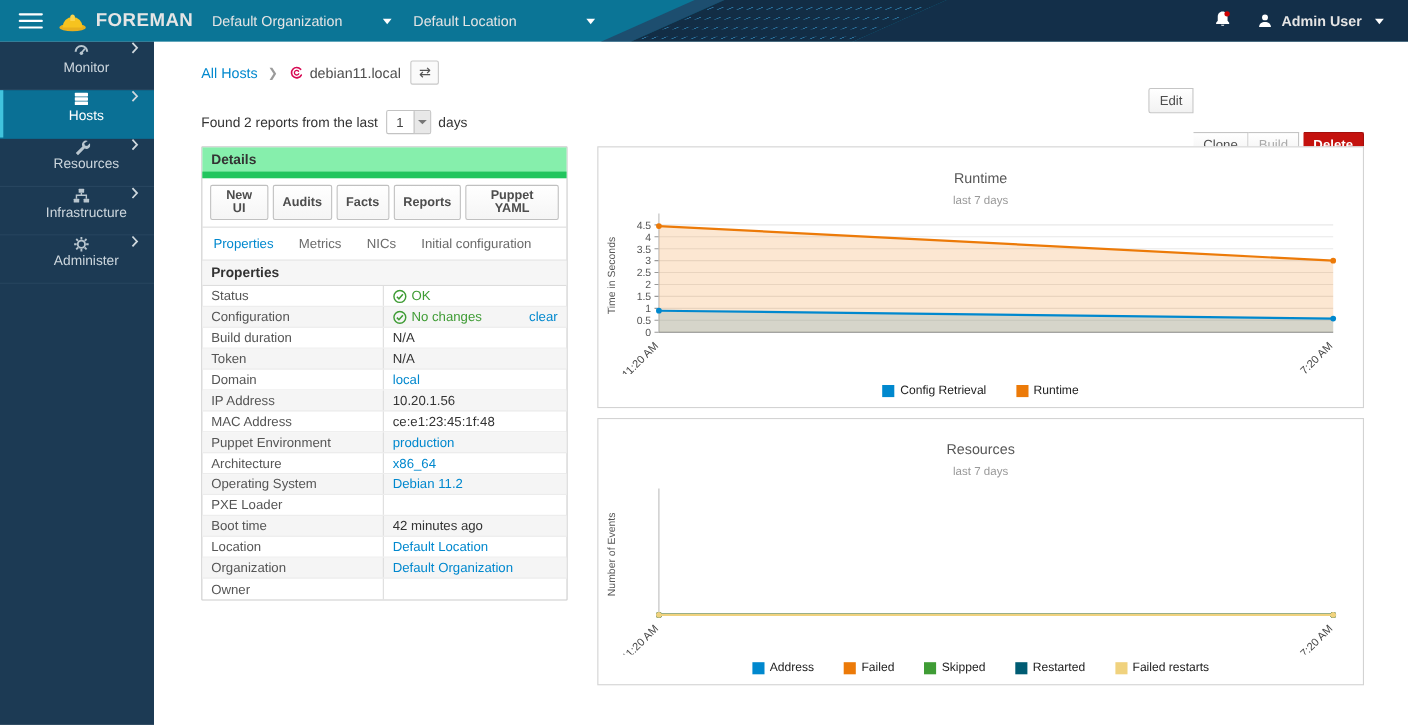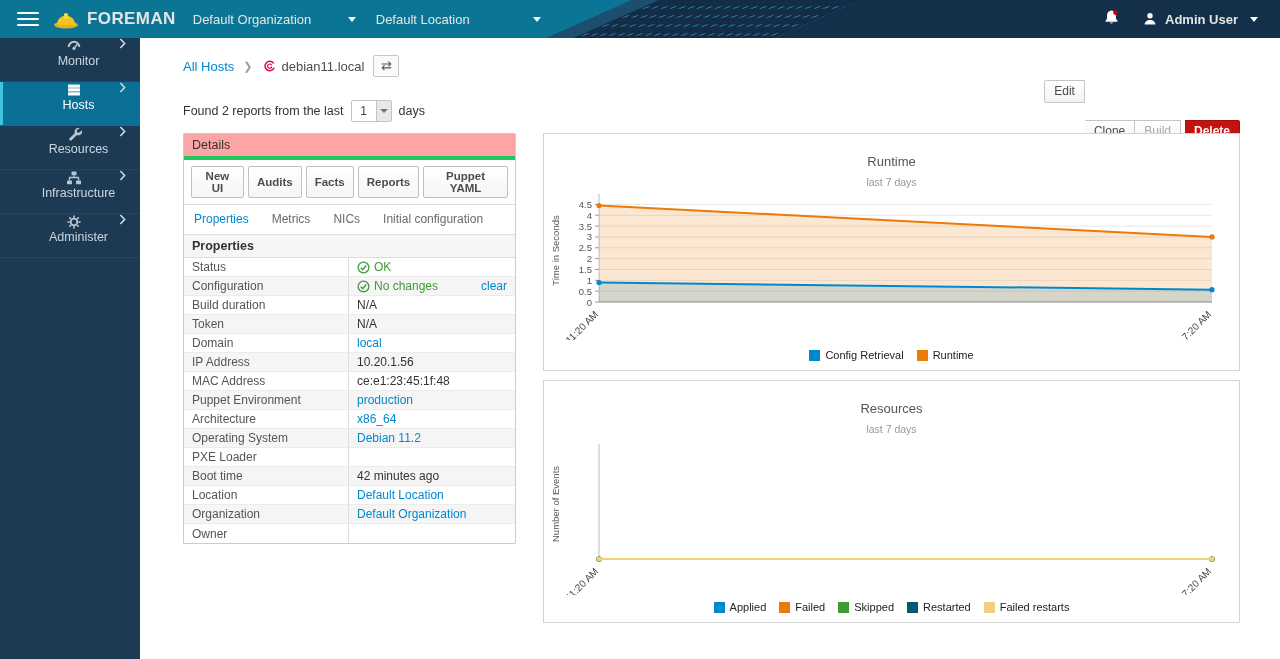--- a/index.html
+++ b/index.html
@@ -64,21 +64,21 @@
          color:#4d4d4d; cursor:pointer; font-family:inherit; }
   .btn + .btn { border-left:none;margin-top:40px; }
   .btn:first-child { border-radius:2px 0 0 2px; }
   .btn.disabled { color:#aaa; cursor:default; }
   .btn-danger { background:#c4120e; border-color:#a30e0b; color:#fff; font-weight:bold; border-radius:0 2px 2px 0; margin-left:4px; border-left:1px solid #a30e0b; }
 
   .columns { display:flex; gap:27px; margin-top:10px; align-items:flex-start; }
 
   
   .details-panel { width:333px; border:1px solid #ccc; border-radius:1px; }
-  .panel-head { background:#fca5a5; border-bottom:4px solid #22c55e; padding:4px 8px; font-size:12.5px; font-weight:normal; color:#333; }
+  .panel-head { background:#86efac; border-bottom:6px solid #22c55e; padding:4px 8px; font-size:12.5px; font-weight:bold; color:#333; }
   .detail-btns { padding:6px 7px; border-bottom:1px solid #ddd; display:flex; gap:4px; }
   .mini-btn { border:1px solid #c0c0c0; background:linear-gradient(#fff,#f5f5f5); border-radius:2px; padding:3px 8px;
               font-size:11.5px; font-weight:bold; color:#4d4d4d; cursor:pointer; font-family:inherit; }
   .detail-tabs { display:flex; gap:23px; padding:7px 10px 8px; border-bottom:1px solid #ddd; font-size:12px; }
   .dtab { color:#6a6a6a; cursor:pointer; }
   .dtab.active { color:#0088ce; }
   .prop-head { background:#f6f6f6; border-bottom:1px solid #ddd; padding:4px 8px; font-size:12.5px; font-weight:bold; color:#333; }
   .prop-row { display:flex; border-bottom:1px solid #ececec; min-height:19px; align-items:center; }
   .prop-row:last-child { border-bottom:none; }
   .prop-row:nth-child(even) { background:#f5f5f5; }
@@ -90,21 +90,21 @@
   .clear-link { margin-left:auto; color:#0088ce; cursor:pointer; }
 
   
   .charts-col { flex:1; }
   .chart-panel { border:1px solid #d3d3d3; background:#fff; position:relative; }
   .chart-panel.first { height:238px; margin-bottom:9px; }
   .chart-panel.second { height:243px; }
   .chart-title { text-align:center; font-size:13px; color:#565656; padding-top:20px; }
   .chart-sub { text-align:center; font-size:10.5px; color:#999; margin-top:7px; }
   .chart-svg { display:block; margin-top:2px; }
-  .legend { position:absolute; left:0; right:0; bottom:9px; display:flex; justify-content:center; gap:13px; }
+  .legend { position:absolute; left:0; right:0; bottom:9px; display:flex; justify-content:center; gap:27px; }
   .legend-item { display:flex; align-items:center; font-size:11px; color:#222; cursor:pointer; }
   .legend-item i { width:11px; height:11px; margin-right:5px; display:inline-block; }
 </style>
 </head>
 <body>
 
 <div class="navbar">
   <div class="nav-deco">
     <div class="band band-mid"></div>
     <div class="band band-dots"></div>
@@ -456,21 +456,21 @@
             <line x1="55" y1="122" x2="668" y2="122" stroke="#f0d27e" stroke-width="2"></line>
             <circle cx="55" cy="122" r="2.6" fill="#f0d27e"></circle>
             <circle cx="668" cy="122" r="2.6" fill="#f0d27e"></circle>
             <text x="55" y="135" transform="rotate(-45 55 135)" text-anchor="end" font-size="10" fill="#444">11/25, 11:20 AM</text>
             <text x="668" y="135" transform="rotate(-45 668 135)" text-anchor="end" font-size="10" fill="#444">12/16, 7:20 AM</text>
             <text x="15" y="67" transform="rotate(-90 15 67)" text-anchor="middle" font-size="9.5" fill="#555">Number of Events</text>
           </svg>
         <div class="legend">
             <span class="legend-item">
               <i style="background:#0088ce"></i>
-              <span>Applied</span>
+              <span>Address</span>
             </span>
             <span class="legend-item">
               <i style="background:#ec7a08"></i>
               <span>Failed</span>
             </span>
             <span class="legend-item">
               <i style="background:#3f9c35"></i>
               <span>Skipped</span>
             </span>
             <span class="legend-item">

